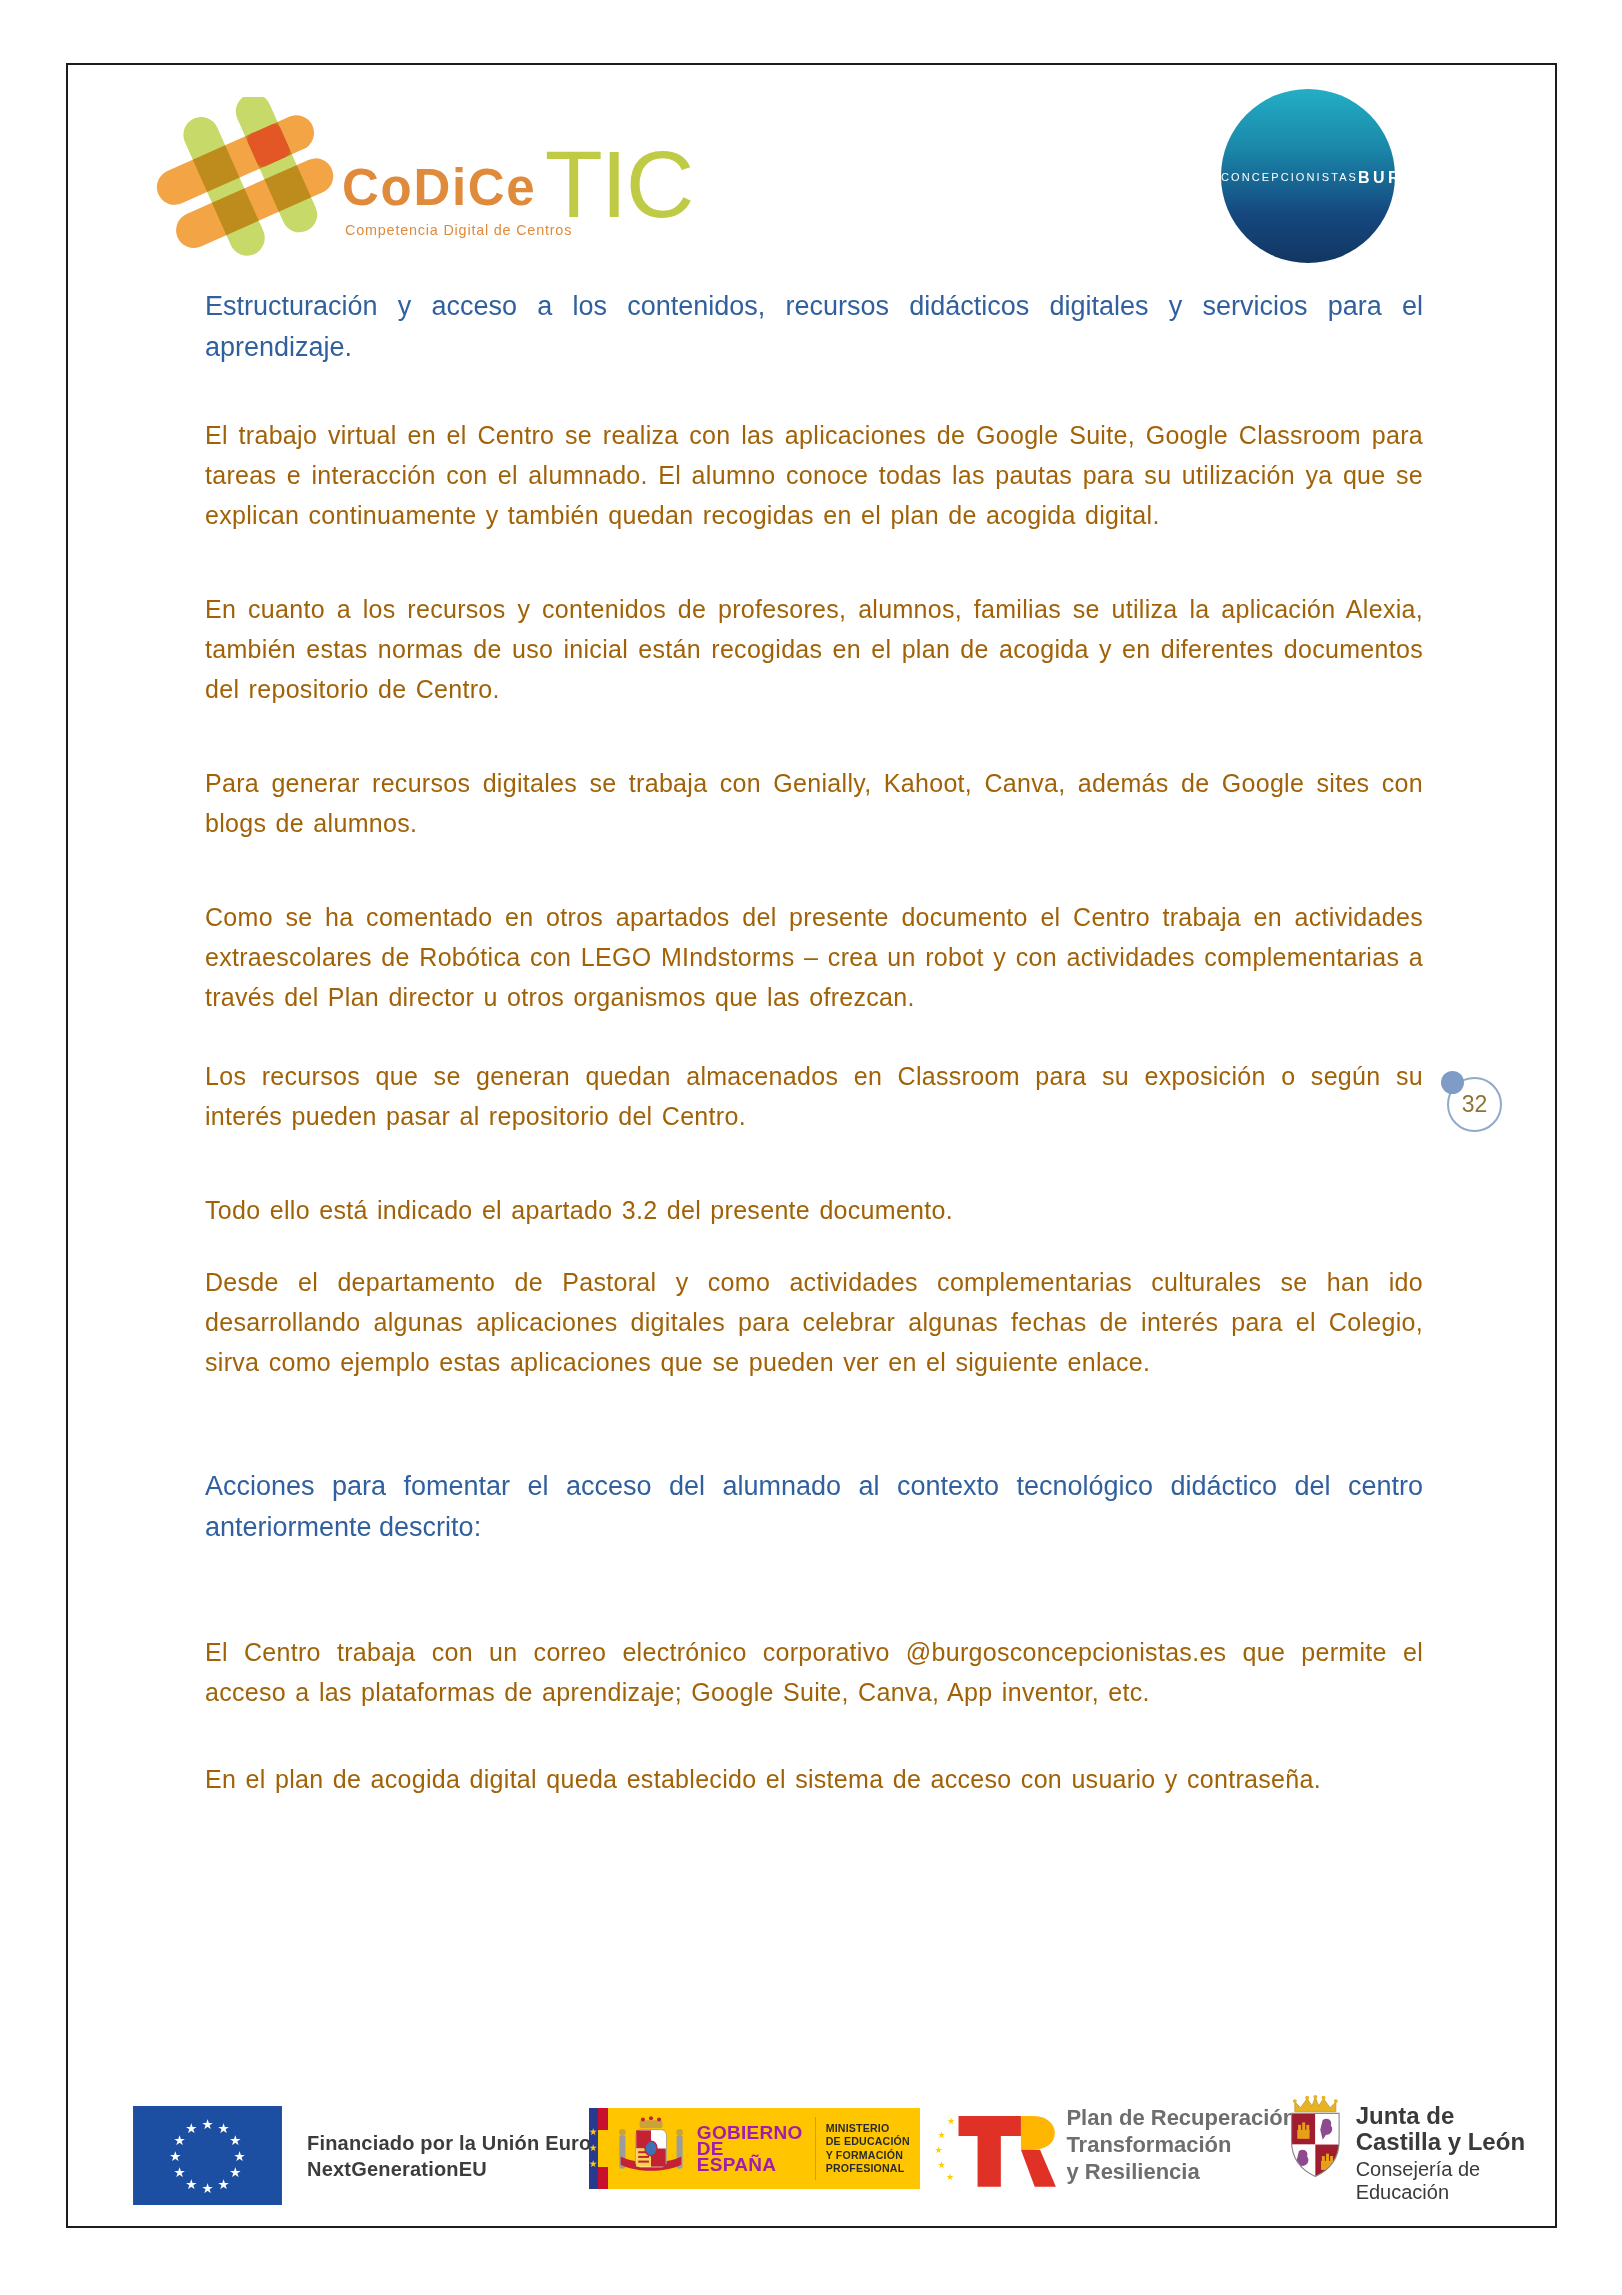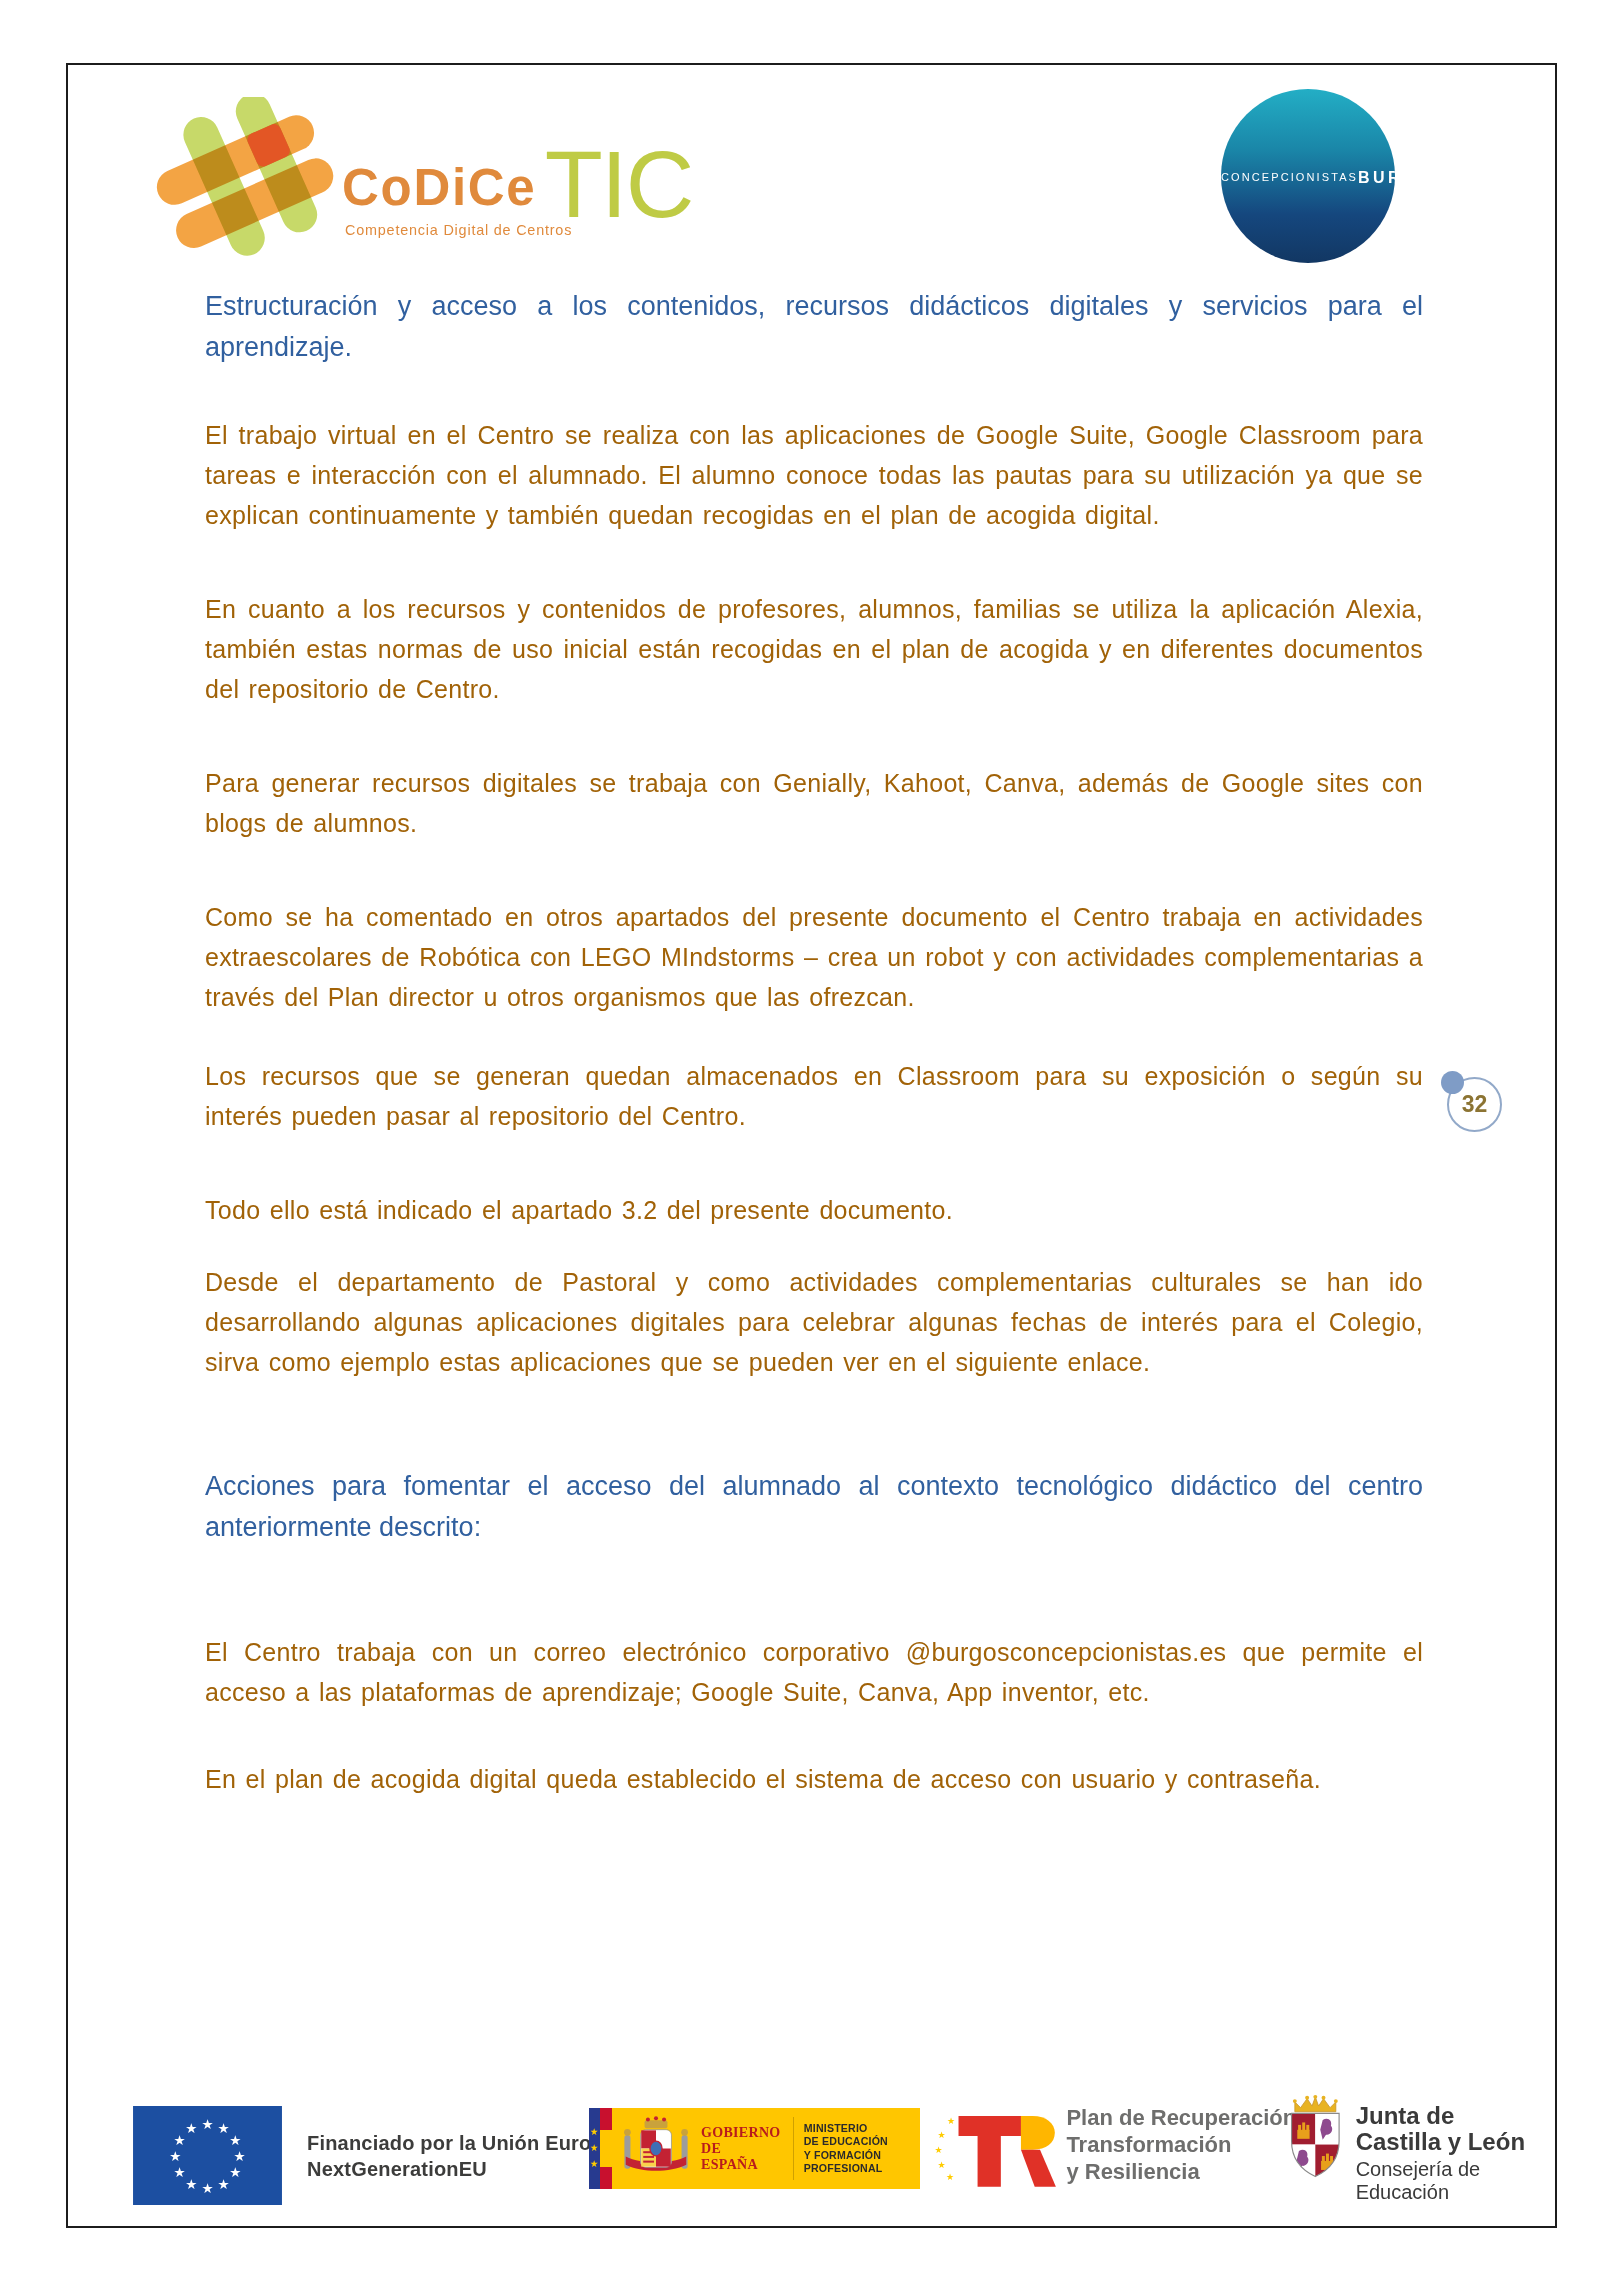--- a/index.html
+++ b/index.html
@@ -30,34 +30,34 @@
     letter-spacing:0.3px;word-spacing:2.1px;}
   .mb-big{margin-bottom:54px!important;}
   .mb-med{margin-bottom:39px!important;}
   .mb-sm{margin-bottom:32px!important;}
   .mb-p8{margin-bottom:47px!important;}
 
   
   .badge{position:absolute;left:1379px;top:1012px;width:51px;height:51px;border:2.5px solid #92A9C9;
     border-radius:50%;background:#fff;display:flex;align-items:center;justify-content:center;}
   .badge-dot{position:absolute;left:-7.6px;top:-7.6px;width:23px;height:23px;border-radius:50%;background:#7F9CC6;}
-  .badge-num{font-size:23px;font-weight:700;color:#8C7433;}
+  .badge-num{font-size:23px;font-weight:400;color:#8C7433;}
 
   
   .f-eu{position:absolute;left:65px;top:2041px;display:flex;align-items:center;}
   .eu-text{margin-left:25px;color:#3C3C3B;font-size:20px;line-height:26px;font-weight:700;letter-spacing:0.2px;}
 
   .f-gob{position:absolute;left:521px;top:2043px;width:331px;height:81px;background:#FFC600;display:flex;align-items:center;box-sizing:border-box;}
   .gob-navy{width:14.4px;height:81px;background:#273A8F;display:flex;flex-direction:column;align-items:center;justify-content:center;gap:6.8px;}
   .gob-star{color:#FFCC00;font-size:9.3px;line-height:9.3px;}
   .gob-flagcol{width:17px;height:81px;display:flex;flex-direction:column;}
   .gob-flagcol .r{flex:1;background:#C8102E;}
   .gob-flagcol .y{height:37px;background:#FFC600;width:10px;}
   .gob-arms{margin-left:6.8px;flex:0 0 auto;}
-  .gob-t1{margin-left:8.4px;font-size:14px;font-weight:700;color:#b91c1c;line-height:16px;letter-spacing:0.3px;font-family:Liberation Serif, serif;}
+  .gob-t1{margin-left:8.4px;font-size:19px;font-weight:700;color:#a21caf;line-height:16px;letter-spacing:0.3px;}
   .gob-sep{width:1.7px;height:63px;background:rgba(120,90,0,.35);margin:0 10px 0 12px;}
   .gob-t2{font-size:10.6px;font-weight:700;color:#2B2B2B;line-height:13.5px;letter-spacing:0.2px;}
 
   .f-plan{position:absolute;left:863px;top:2029px;display:flex;align-items:center;}
   .plan-text{margin-left:8.4px;font-size:22px;font-weight:700;color:#6E6E6D;line-height:27px;}
 
   .f-junta{position:absolute;left:1217px;top:2014px;display:flex;align-items:flex-start;}
   .junta-text{margin-left:10px;margin-top:24px;}
   .junta-l1,.junta-l2{font-size:24px;font-weight:700;color:#3A3A3A;line-height:26px;}
   .junta-l3{font-size:20px;font-weight:500;color:#3A3A3A;margin-top:3.4px;}

